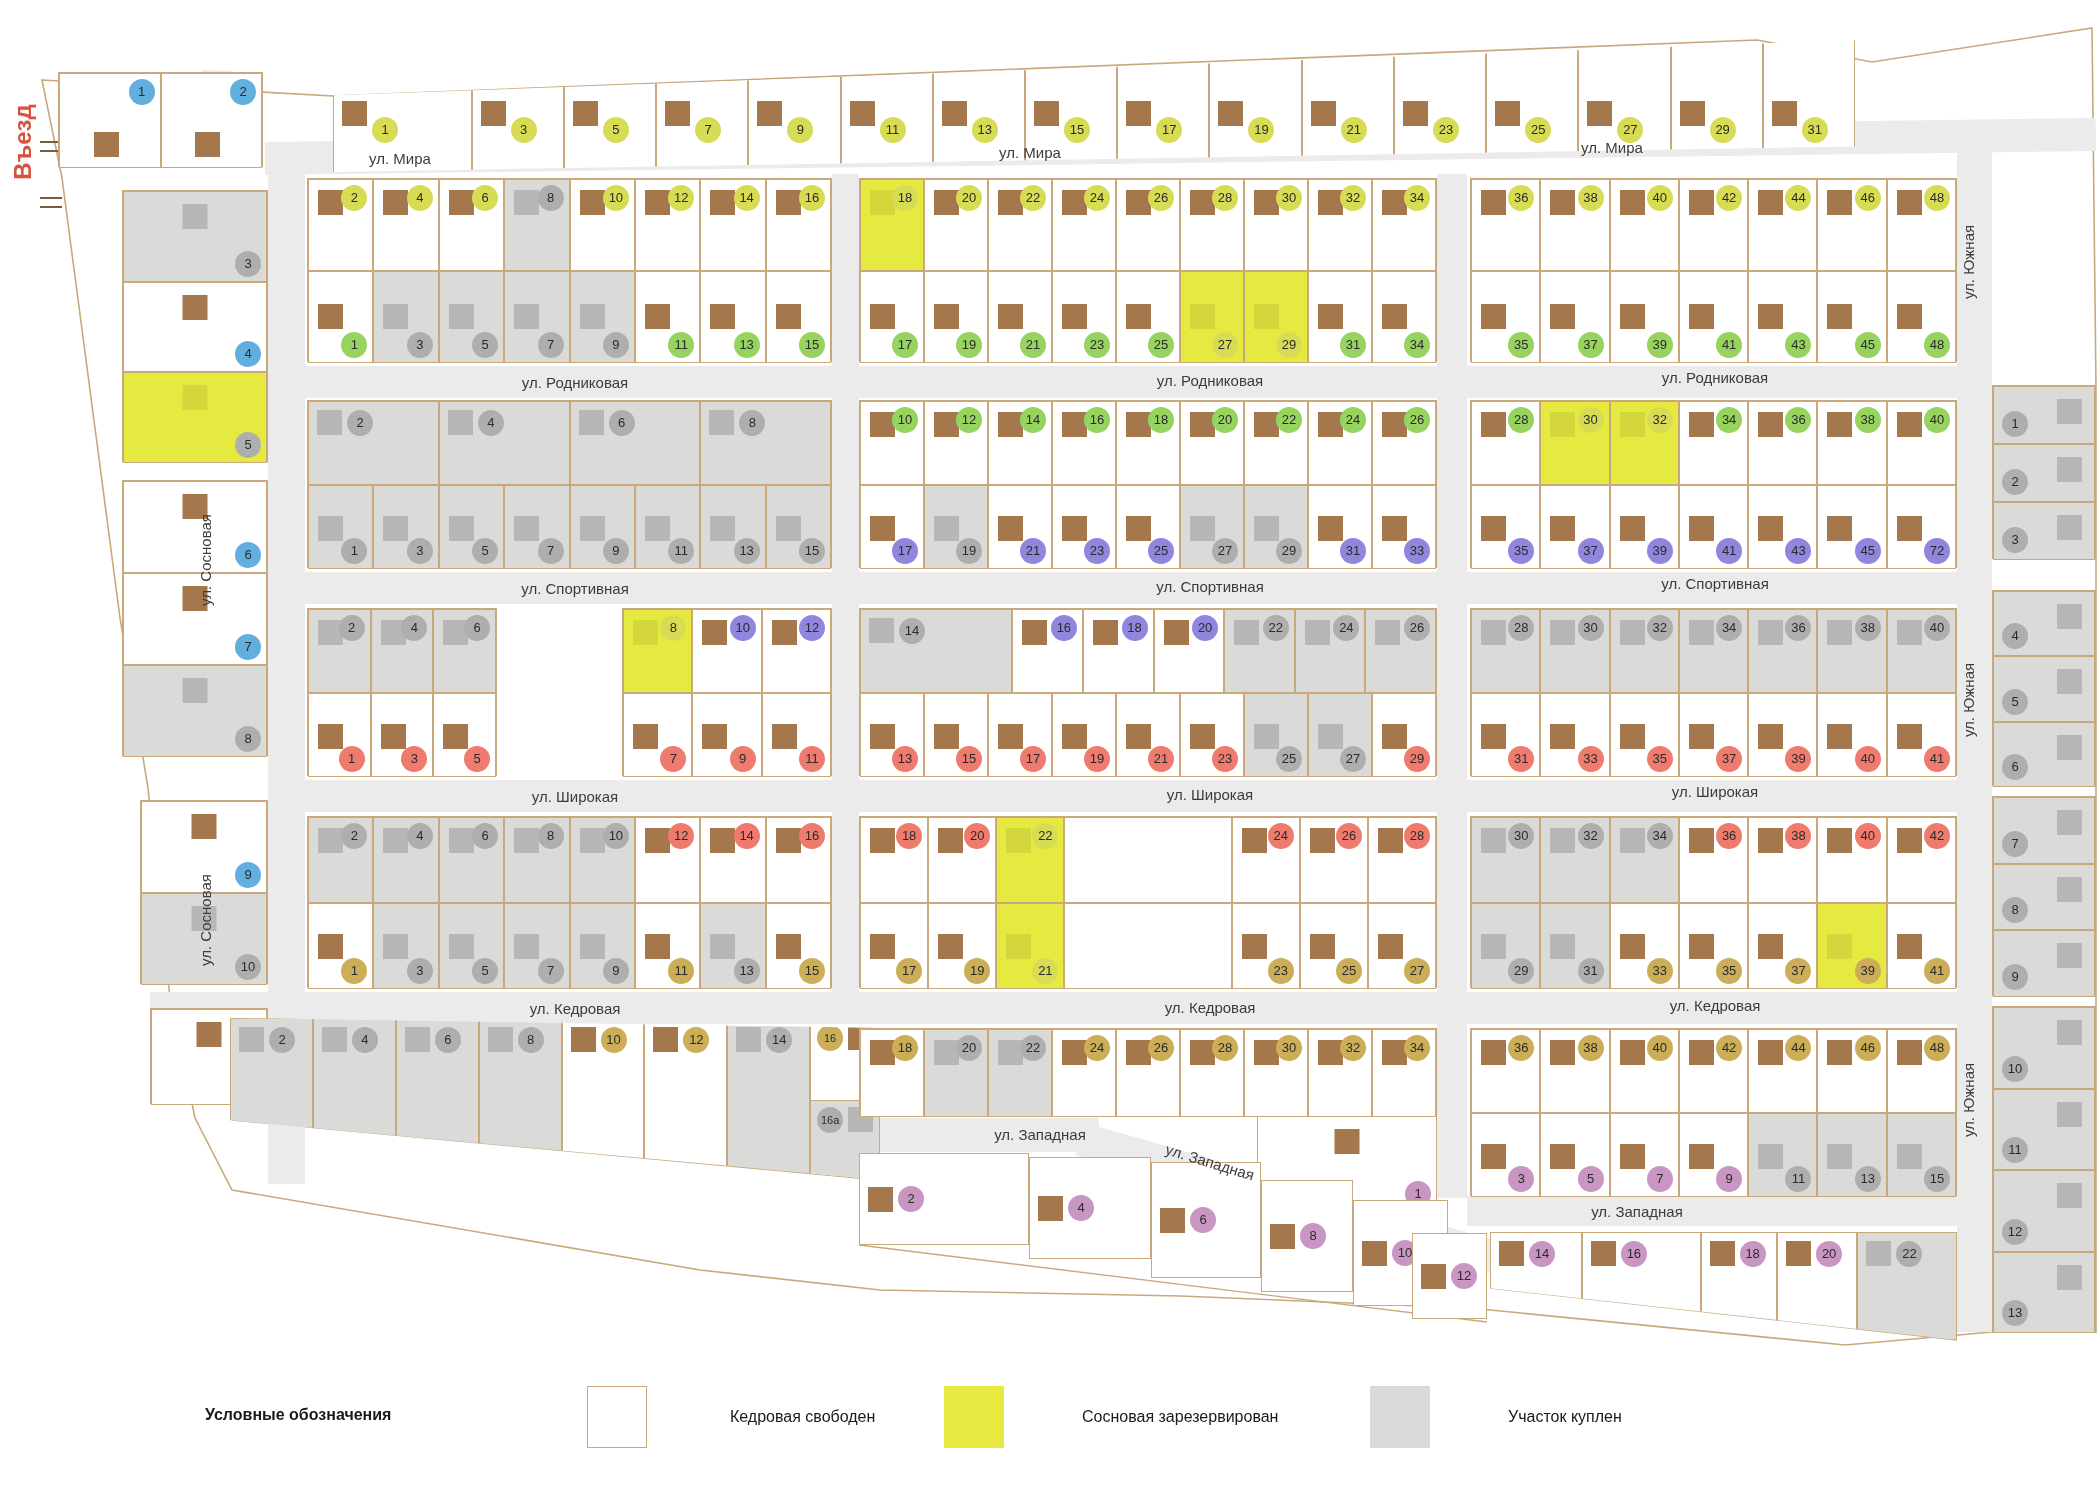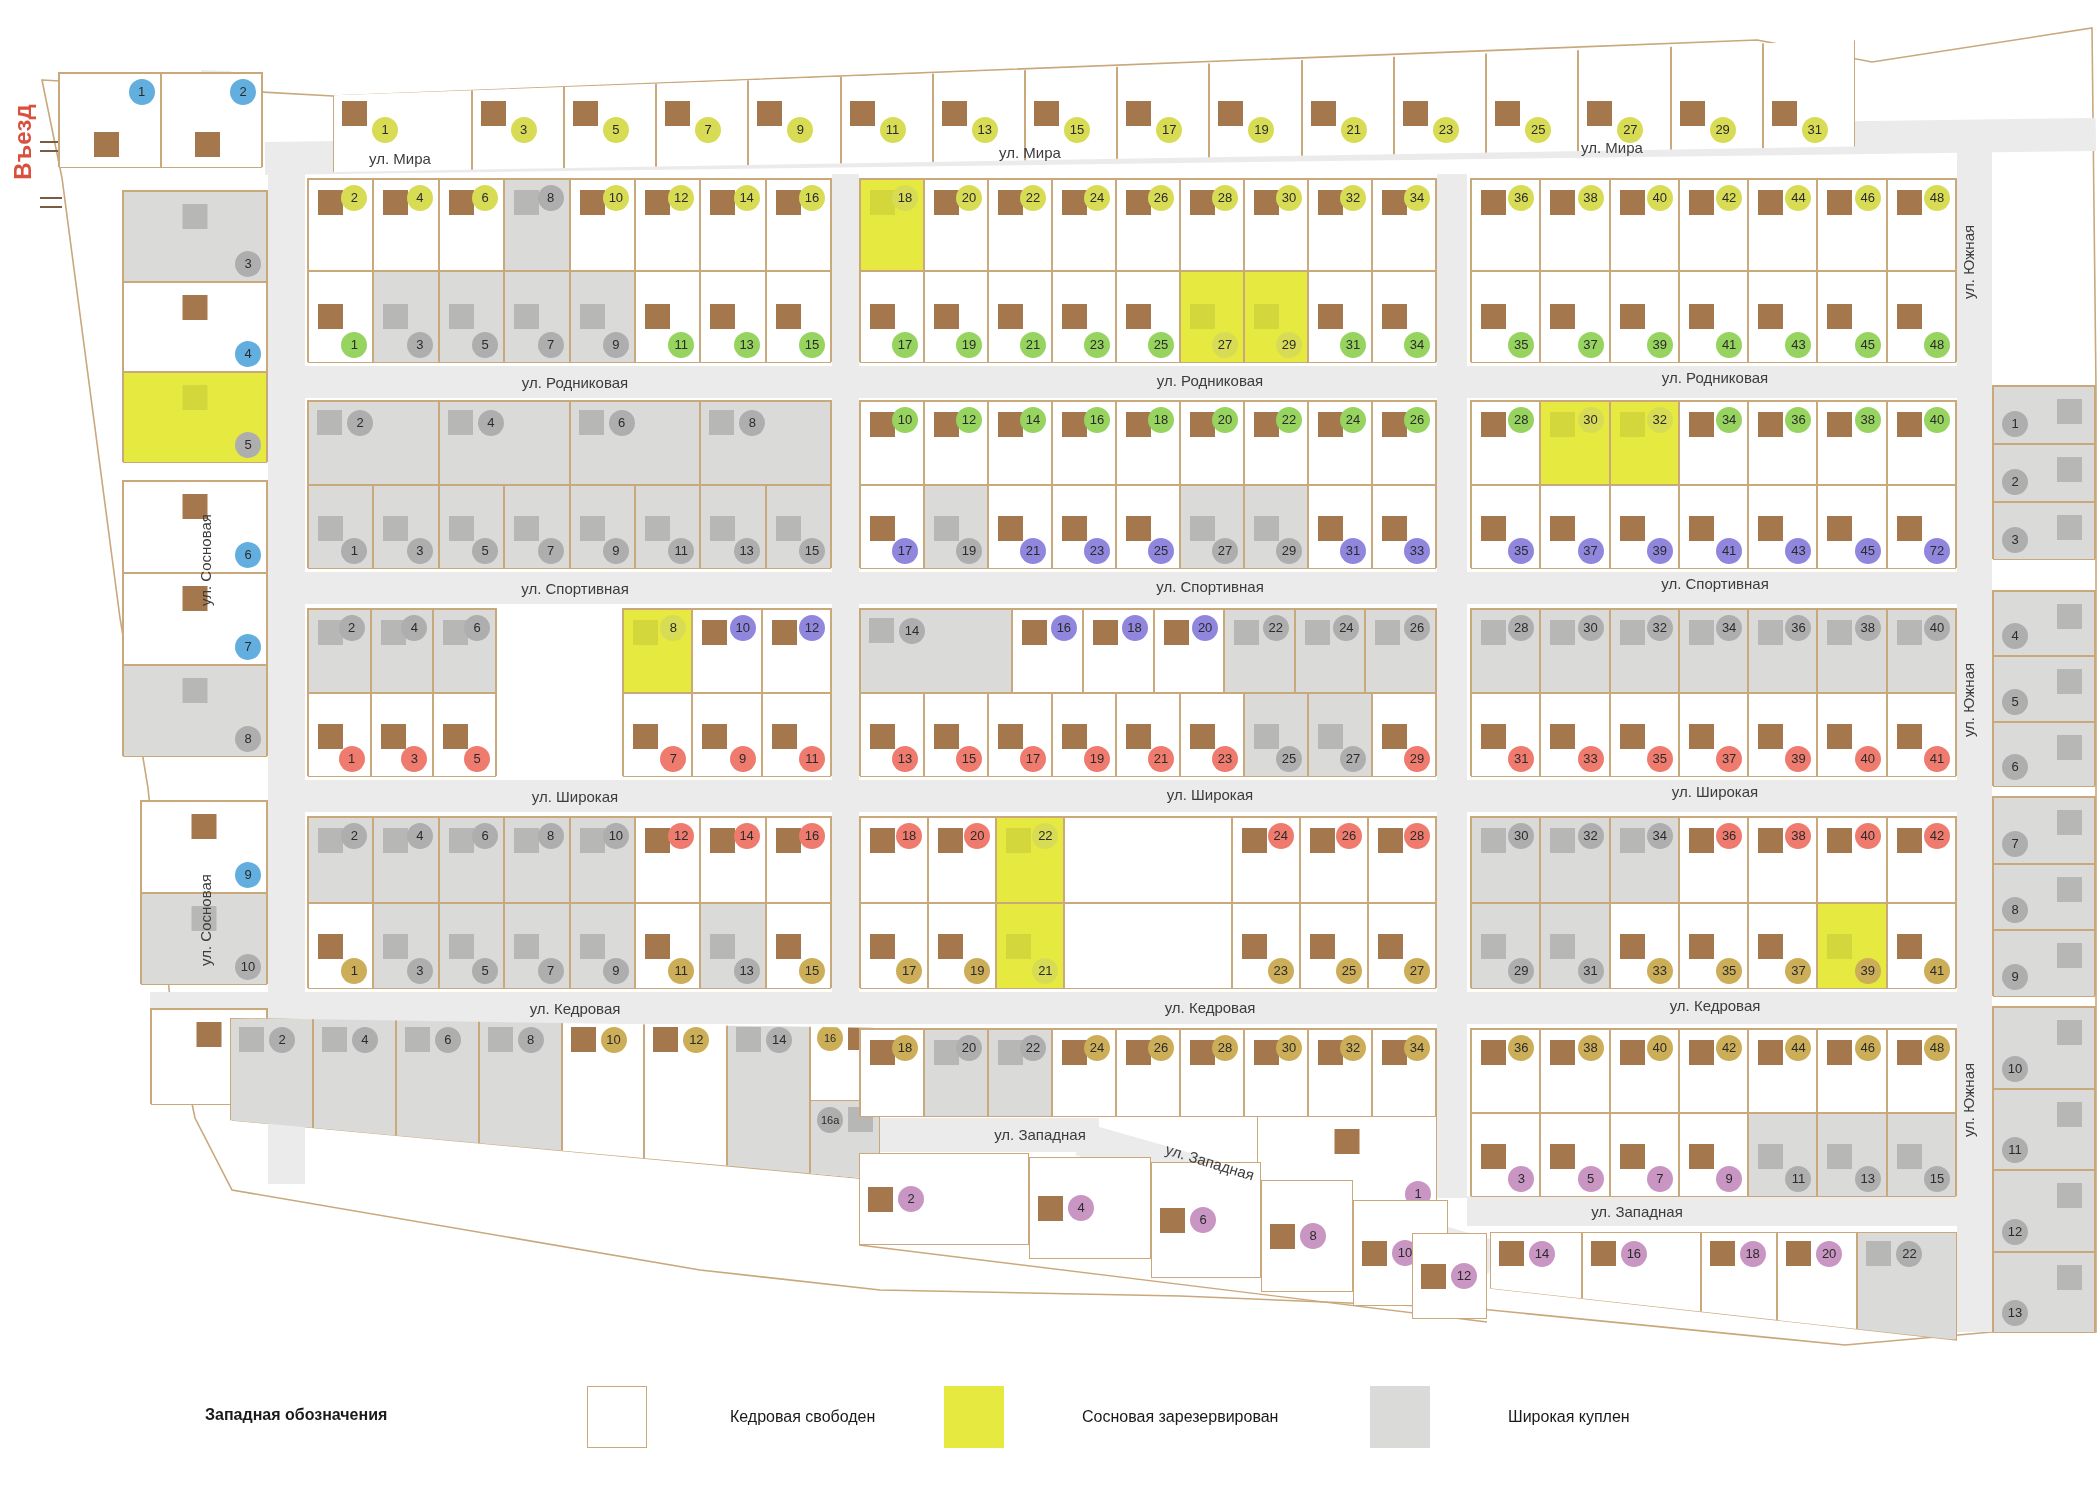--- a/index.html
+++ b/index.html
@@ -1296,21 +1296,21 @@
       <div class="street-label" style="left: 1210px; top: 1162px; transform: translate(-50%, -50%) rotate(17deg);">ул. Западная</div>
       <div class="street-label" style="left: 1637px; top: 1211px;">ул. Западная</div>
       <div class="street-label" style="left: 205px; top: 560px; transform: translate(-50%, -50%) rotate(-90deg);">ул. Сосновая</div>
       <div class="street-label" style="left: 205px; top: 920px; transform: translate(-50%, -50%) rotate(-90deg);">ул. Сосновая</div>
       <div class="street-label" style="left: 1968px; top: 262px; transform: translate(-50%, -50%) rotate(-90deg);">ул. Южная</div>
       <div class="street-label" style="left: 1968px; top: 700px; transform: translate(-50%, -50%) rotate(-90deg);">ул. Южная</div>
       <div class="street-label" style="left: 1968px; top: 1100px; transform: translate(-50%, -50%) rotate(-90deg);">ул. Южная</div>
     </div>
 
   <div id="legend">
-    <div class="lg-title">Западная обозначения</div>
+    <div class="lg-title">Условные обозначения</div>
     <div class="lg-swatch" style="left: 587px; background: rgb(255, 255, 255); border: 1px solid rgb(201, 168, 124);"></div>
     <div class="lg-label" style="left:730px;">Кедровая свободен</div>
     <div class="lg-swatch" style="left: 944px; background: rgb(230, 233, 63); border: 1px solid rgb(230, 233, 63);"></div>
     <div class="lg-label" style="left:1082px;">Сосновая зарезервирован</div>
     <div class="lg-swatch" style="left: 1370px; background: rgb(218, 218, 217); border: 1px solid rgb(218, 218, 217);"></div>
-    <div class="lg-label" style="left:1508px;">Широкая куплен</div>
+    <div class="lg-label" style="left:1508px;">Участок куплен</div>
   </div>
 </div>
 
 </body></html>

